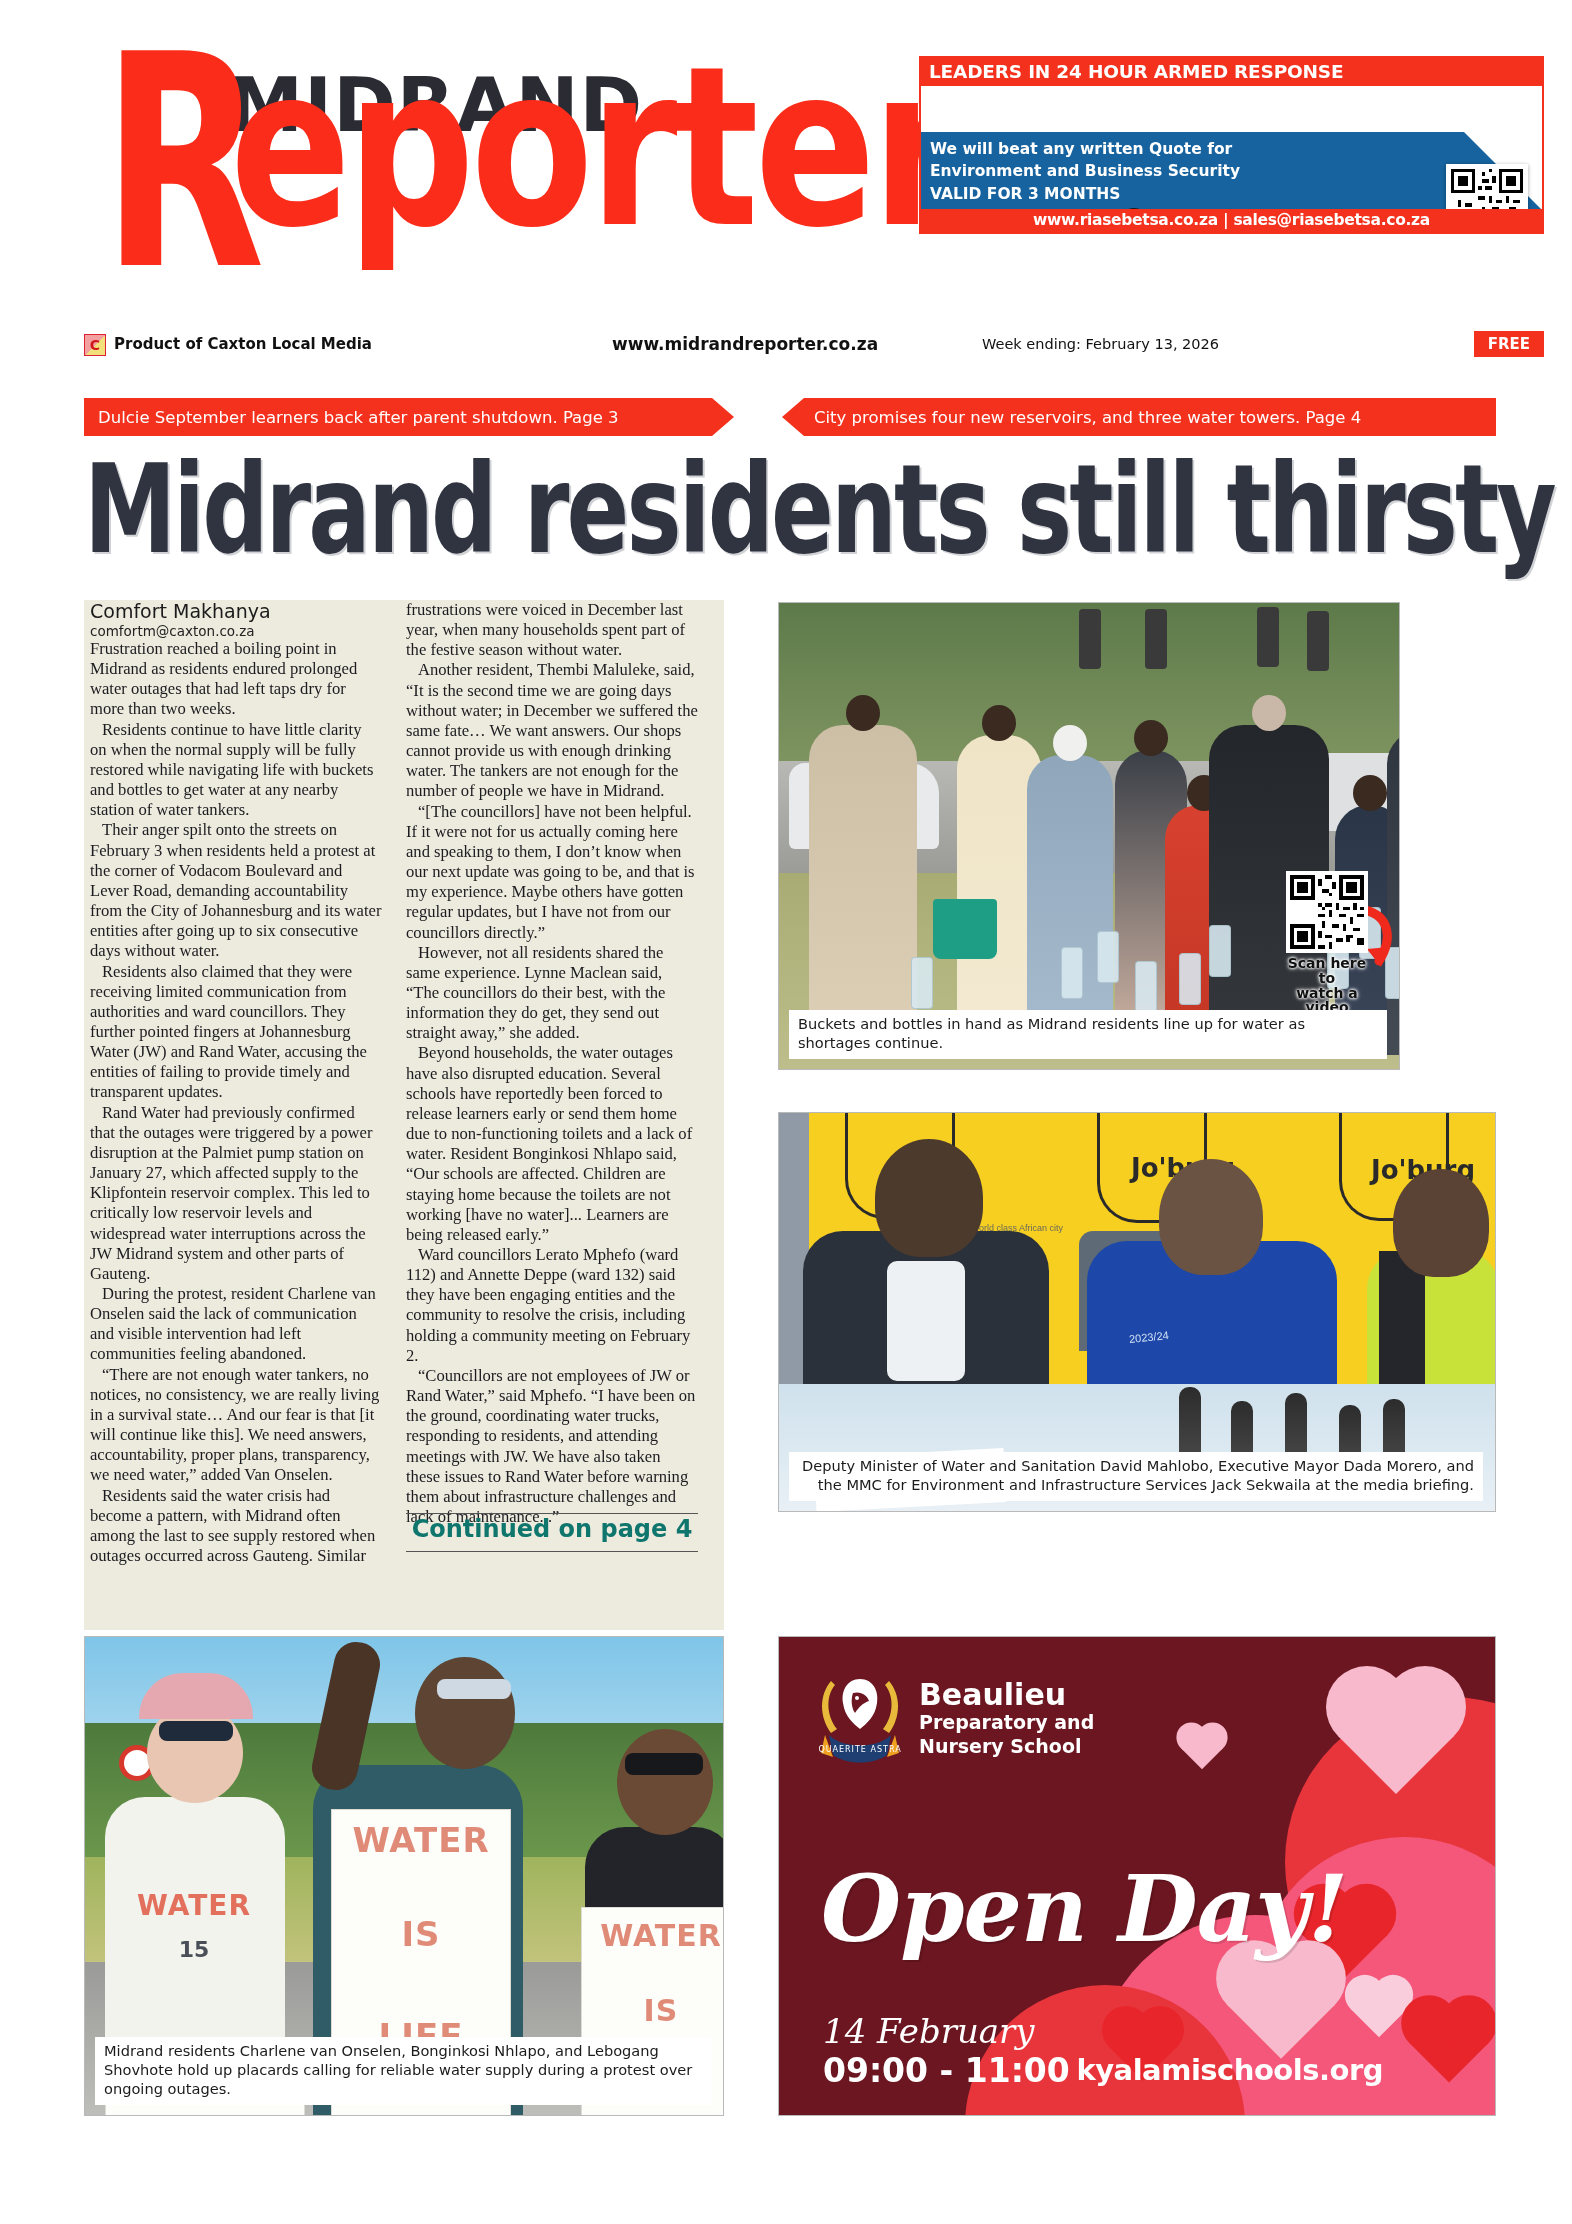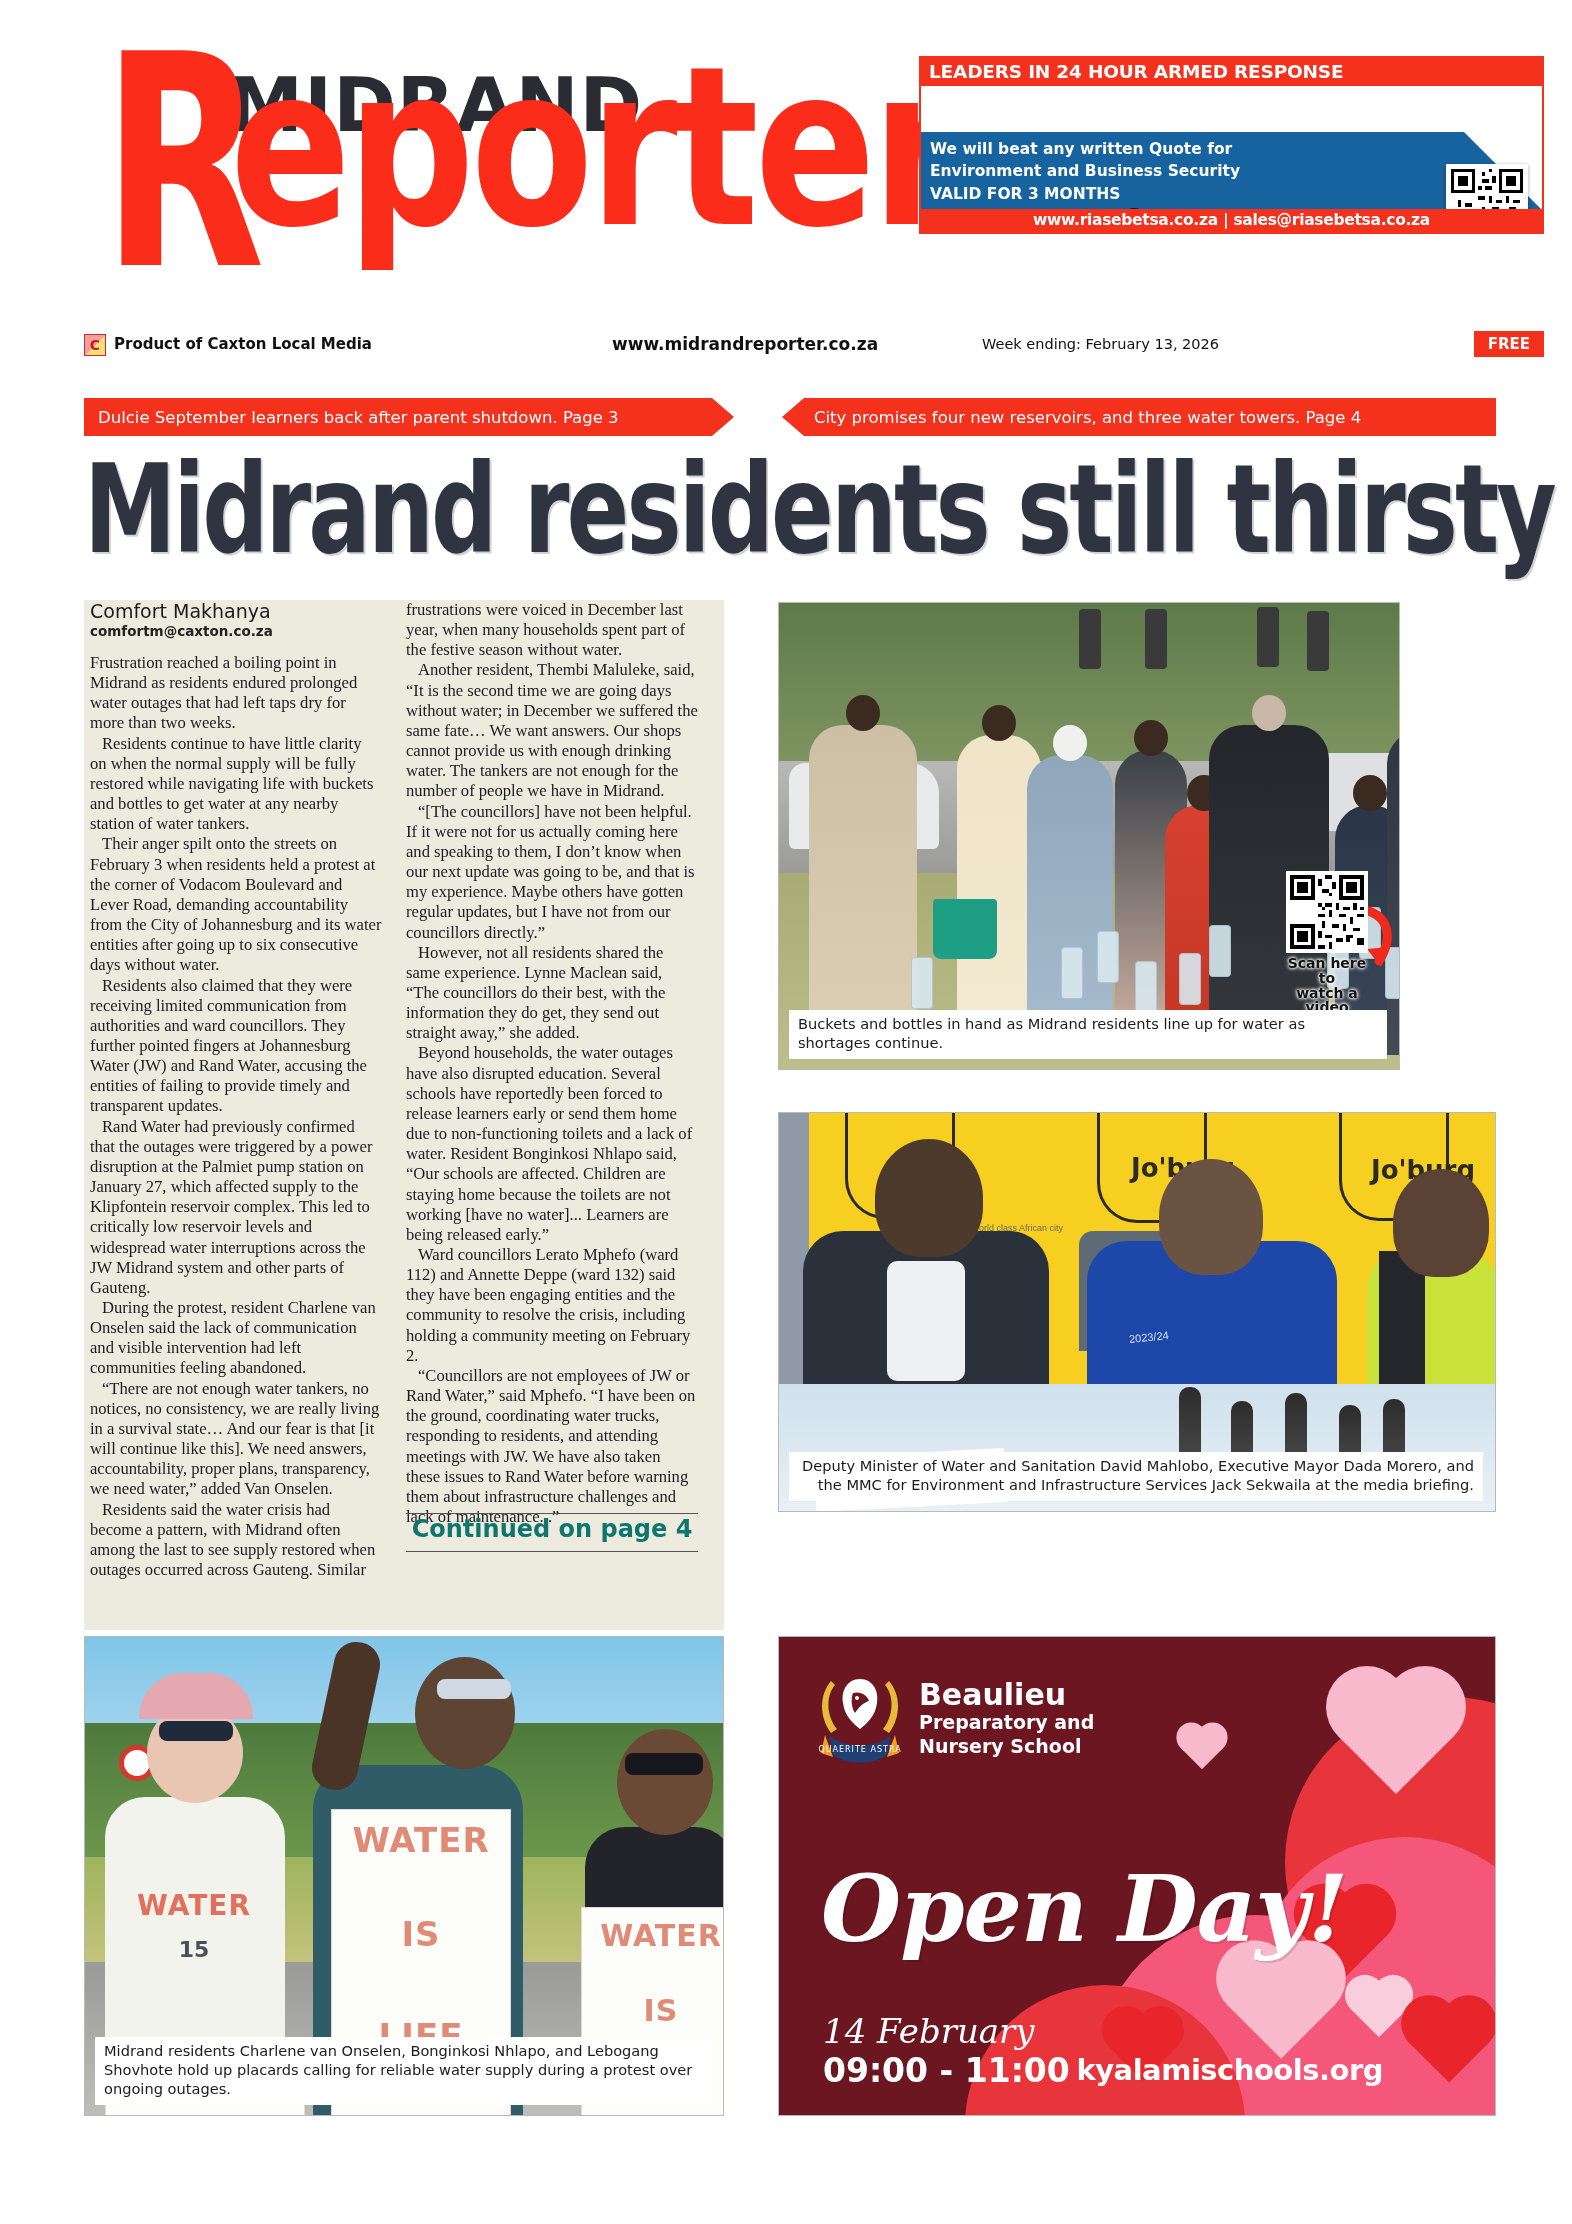--- a/index.html
+++ b/index.html
@@ -214,22 +214,20 @@
   .col-1 { left: 6px; }
   .col-2 { left: 322px; }
   .byline-name {
     font-family: "DejaVu Sans", sans-serif;
     font-size: 19px; color: #1b1b1b;
     margin-bottom: 1px;
   }
   .byline-mail {
     font-family: "DejaVu Sans", sans-serif;
     font-size: 13.5px; color: #222;
-    margin-bottom: 14px;
-    font-weight: bold;
   }
   .body-text {
     font-family: "Liberation Serif", "DejaVu Serif", serif;
     font-size: 16.6px;
     line-height: 1.215;
     color: #1c1c20;
     text-align: left;
   }
   .body-text p { text-indent: 12px; margin: 0; }
   .body-text p.first { text-indent: 0; }

